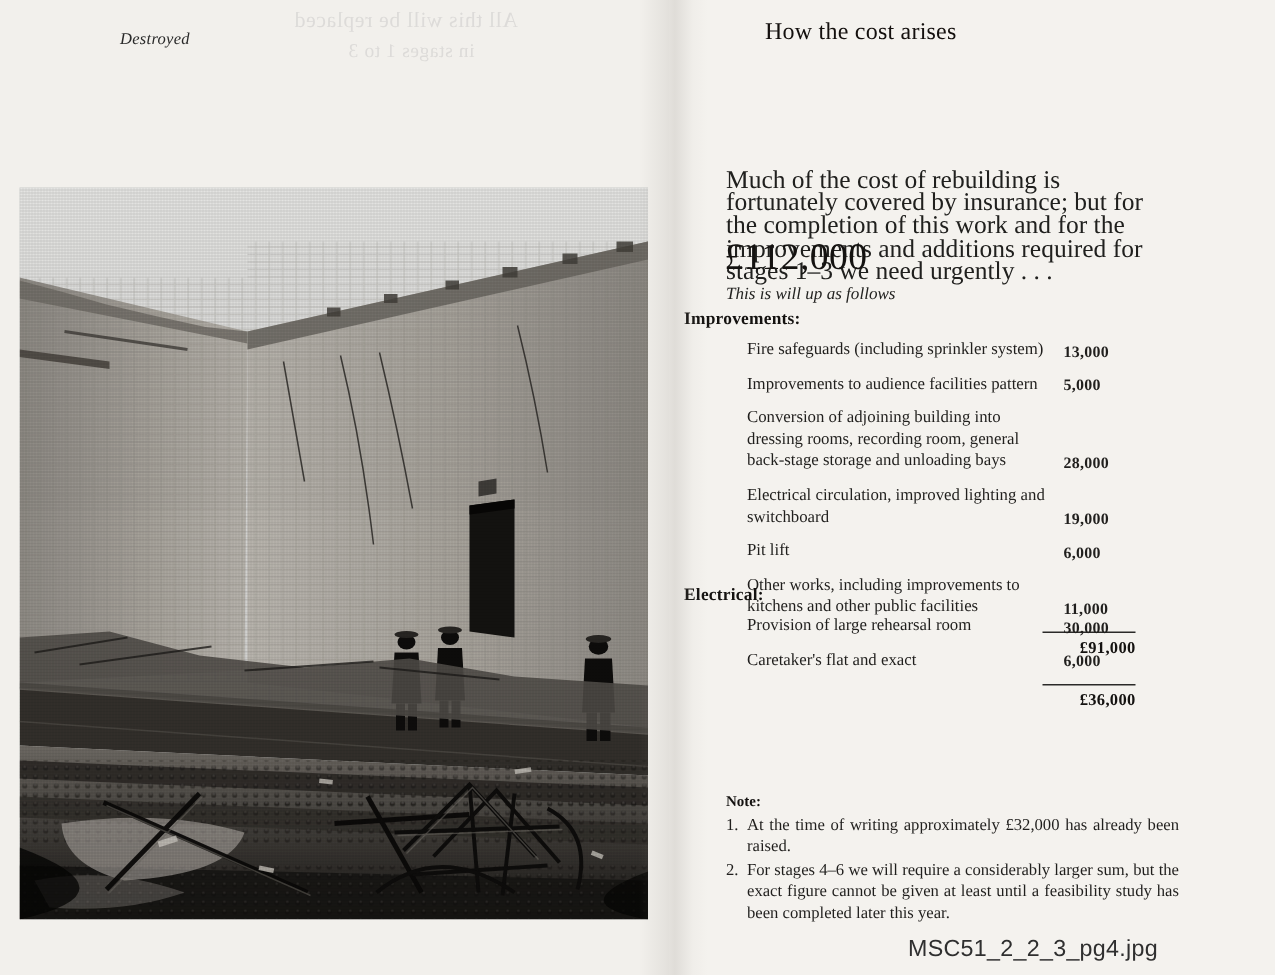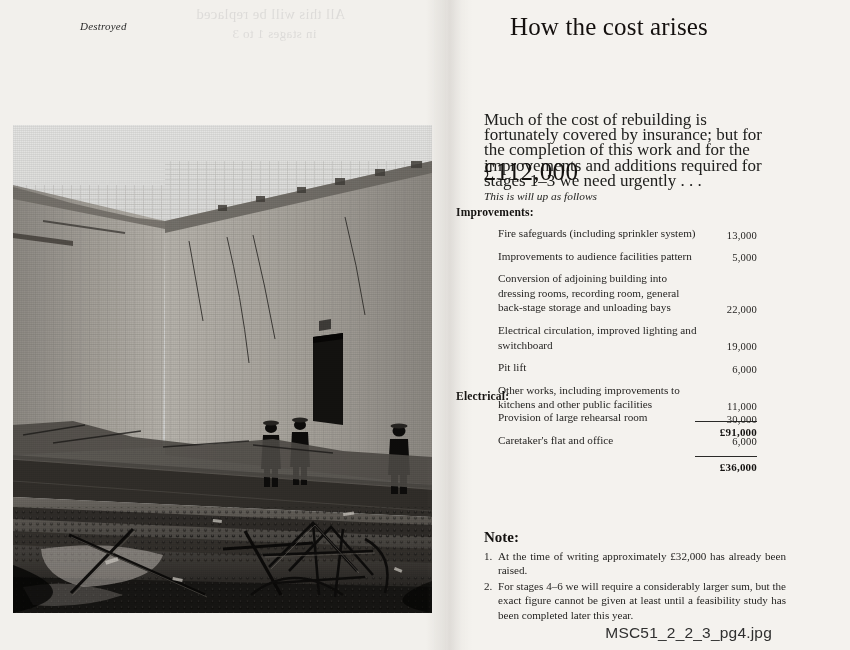--- a/index.html
+++ b/index.html
@@ -97,21 +97,21 @@
       repeating-linear-gradient(90deg, rgba(0,0,0,.10) 0 1px, rgba(255,255,255,.06) 1px 2px);
     mix-blend-mode: multiply;
     pointer-events: none;
   }
 
   
   #heading {
     position: absolute;
     left: 510px;
     top: 13px;
-    font-size: 25px;
+    font-size: 16px;
     letter-spacing: .15px;
     color: #14100e;
     text-align: center;
   }
 
   #intro {
     position: absolute;
     left: 484px;
     top: 112px;
     width: 300px;
@@ -166,23 +166,24 @@
     line-height: 14.6px;
     color: #201f1d;
     padding-right: 10px;
     flex: 1 1 auto;
   }
   .row .amt {
     font-size: 10.6px;
     color: #201f1d;
     white-space: nowrap;
     flex: 0 0 auto;
-    text-align: right;
+    text-align: left;
     min-width: 48px;
     letter-spacing: .2px;
+    font-weight: bold;
   }
 
   .total-wrap {
     margin-top: 9px;
     display: flex;
     justify-content: flex-end;
   }
   .total-box { text-align: right; }
   .total-rule {
     height: 1px;
@@ -200,21 +201,21 @@
 
   
   #notes {
     position: absolute;
     left: 484px;
     top: 529px;
     width: 302px;
   }
   #notes .note-title {
     font-weight: bold;
-    font-size: 15px;
+    font-size: 10px;
     margin-bottom: 3px;
     color: #141210;
   }
   #notes ol {
     margin: 0;
     padding: 0;
     list-style: none;
   }
   #notes li {
     position: relative;
@@ -428,21 +429,21 @@
     <div class="row">
       <div class="desc">Fire safeguards (including sprinkler system)</div>
       <div class="amt">13,000</div>
     </div>
     <div class="row">
       <div class="desc">Improvements to audience facilities pattern</div>
       <div class="amt">5,000</div>
     </div>
     <div class="row">
       <div class="desc">Conversion of adjoining building into dressing rooms, recording room, general back-stage storage and unloading bays</div>
-      <div class="amt">22,000</div>
+      <div class="amt">28,000</div>
     </div>
     <div class="row">
       <div class="desc">Electrical circulation, improved lighting and switchboard</div>
       <div class="amt">19,000</div>
     </div>
     <div class="row">
       <div class="desc">Pit lift</div>
       <div class="amt">6,000</div>
     </div>
     <div class="row">
@@ -459,21 +460,21 @@
   </div>
 
   <div class="section" id="additions">
     <div class="section-title">Electrical:</div>
 
     <div class="row">
       <div class="desc">Provision of large rehearsal room</div>
       <div class="amt">30,000</div>
     </div>
     <div class="row">
-      <div class="desc">Caretaker's flat and office</div>
+      <div class="desc">Caretaker's flat and exact</div>
       <div class="amt">6,000</div>
     </div>
 
     <div class="total-wrap">
       <div class="total-box">
         <div class="total-rule"></div>
         <div class="total-amt">£36,000</div>
       </div>
     </div>
   </div>

